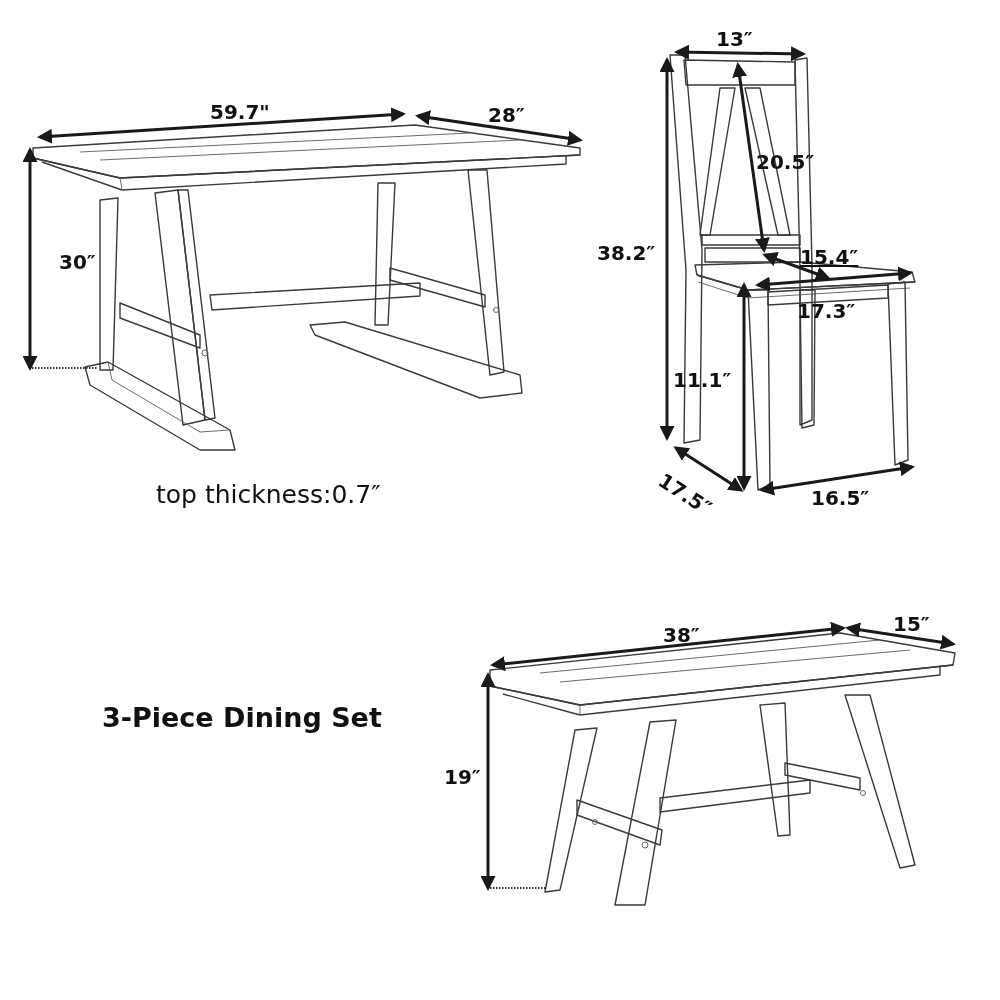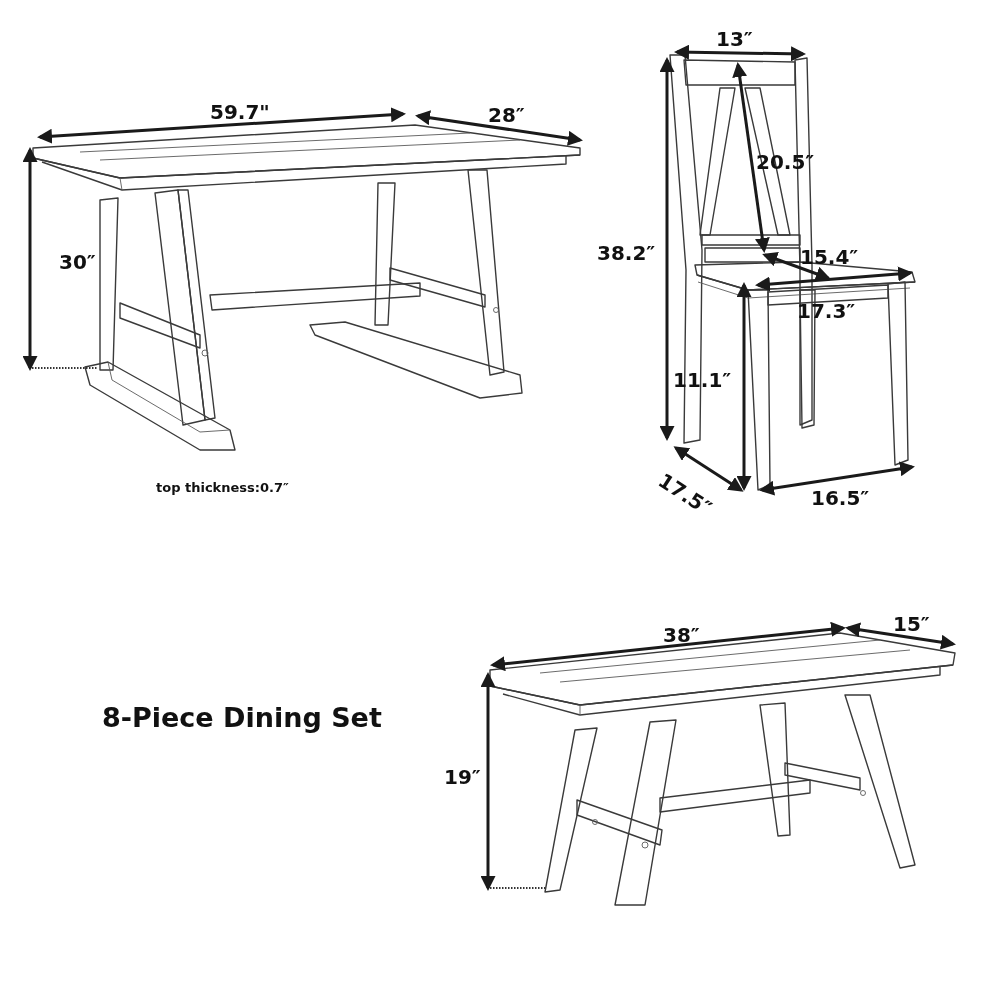--- a/index.html
+++ b/index.html
@@ -4,21 +4,21 @@
 <style>
   html, body { margin:0; padding:0; background:#ffffff; }
   body { width:1000px; height:1000px; position:relative; overflow:hidden;
          font-family:"DejaVu Sans", "Liberation Sans", sans-serif; color:#111; }
   svg.art { position:absolute; left:0; top:0; width:1000px; height:1000px; }
   .ln { stroke:#3a3a3a; stroke-width:1.4; fill:none; stroke-linejoin:round; }
   .lt { stroke:#5a5a5a; stroke-width:0.9; fill:none; }
   .dim { stroke:#1a1a1a; stroke-width:3; fill:none; }
   .dot { stroke:#333; stroke-width:2; stroke-dasharray:1.5 1.5; fill:none; }
   .lbl { position:absolute; font-weight:bold; font-size:20px; line-height:1; white-space:nowrap; color:#111; }
-  .note { position:absolute; font-weight:bold; font-size:13px; white-space:nowrap; }
+  .note { position:absolute; font-weight:normal; font-size:25px; white-space:nowrap; }
   .title { position:absolute; font-weight:bold; font-size:27px; white-space:nowrap; }
 </style>
 </head>
 <body>
 
 <svg class="art" viewBox="0 0 1000 1000">
   <defs>
     <marker id="ah" viewBox="0 0 10 10" refX="8" refY="5" markerWidth="5" markerHeight="5" orient="auto-start-reverse">
       <path d="M0,0 L10,5 L0,10 z" fill="#1a1a1a"></path>
     </marker>
@@ -122,23 +122,23 @@
 </svg>
 
 <div class="lbl" style="left:210px;top:102px;">59.7"</div>
 <div class="lbl" style="left:488px;top:105px;">28″</div>
 <div class="lbl" style="left:36px;top:252px;margin-left:23px;">30″</div>
 <div class="note" style="left:156px;top:480px;">top thickness:0.7″</div>
 
 <div class="lbl" style="left:716px;top:29px;">13″</div>
 <div class="lbl" style="left:756px;top:152px;">20.5″</div>
 <div class="lbl" style="left:597px;top:243px;">38.2″</div>
-<div class="lbl" style="left:800px;top:247px;">15.4″</div>
+<div class="lbl" style="left:800px;top:247px;text-decoration:underline;">15.4″</div>
 <div class="lbl" style="left:797px;top:285px;margin-top:16px;">17.3″</div>
 <div class="lbl" style="left:673px;top:370px;">11.1″</div>
 <div class="lbl" style="left:666px;top:470px;transform:rotate(33deg);transform-origin:left top;">17.5″</div>
 <div class="lbl" style="left:811px;top:488px;">16.5″</div>
 
-<div class="title" style="left:102px;top:702px;">8-Piece Dining Set</div>
+<div class="title" style="left:102px;top:702px;">3-Piece Dining Set</div>
 
 <div class="lbl" style="left:663px;top:625px;">38″</div>
 <div class="lbl" style="left:893px;top:614px;">15″</div>
 <div class="lbl" style="left:444px;top:767px;">19″</div>
 
 </body></html>

